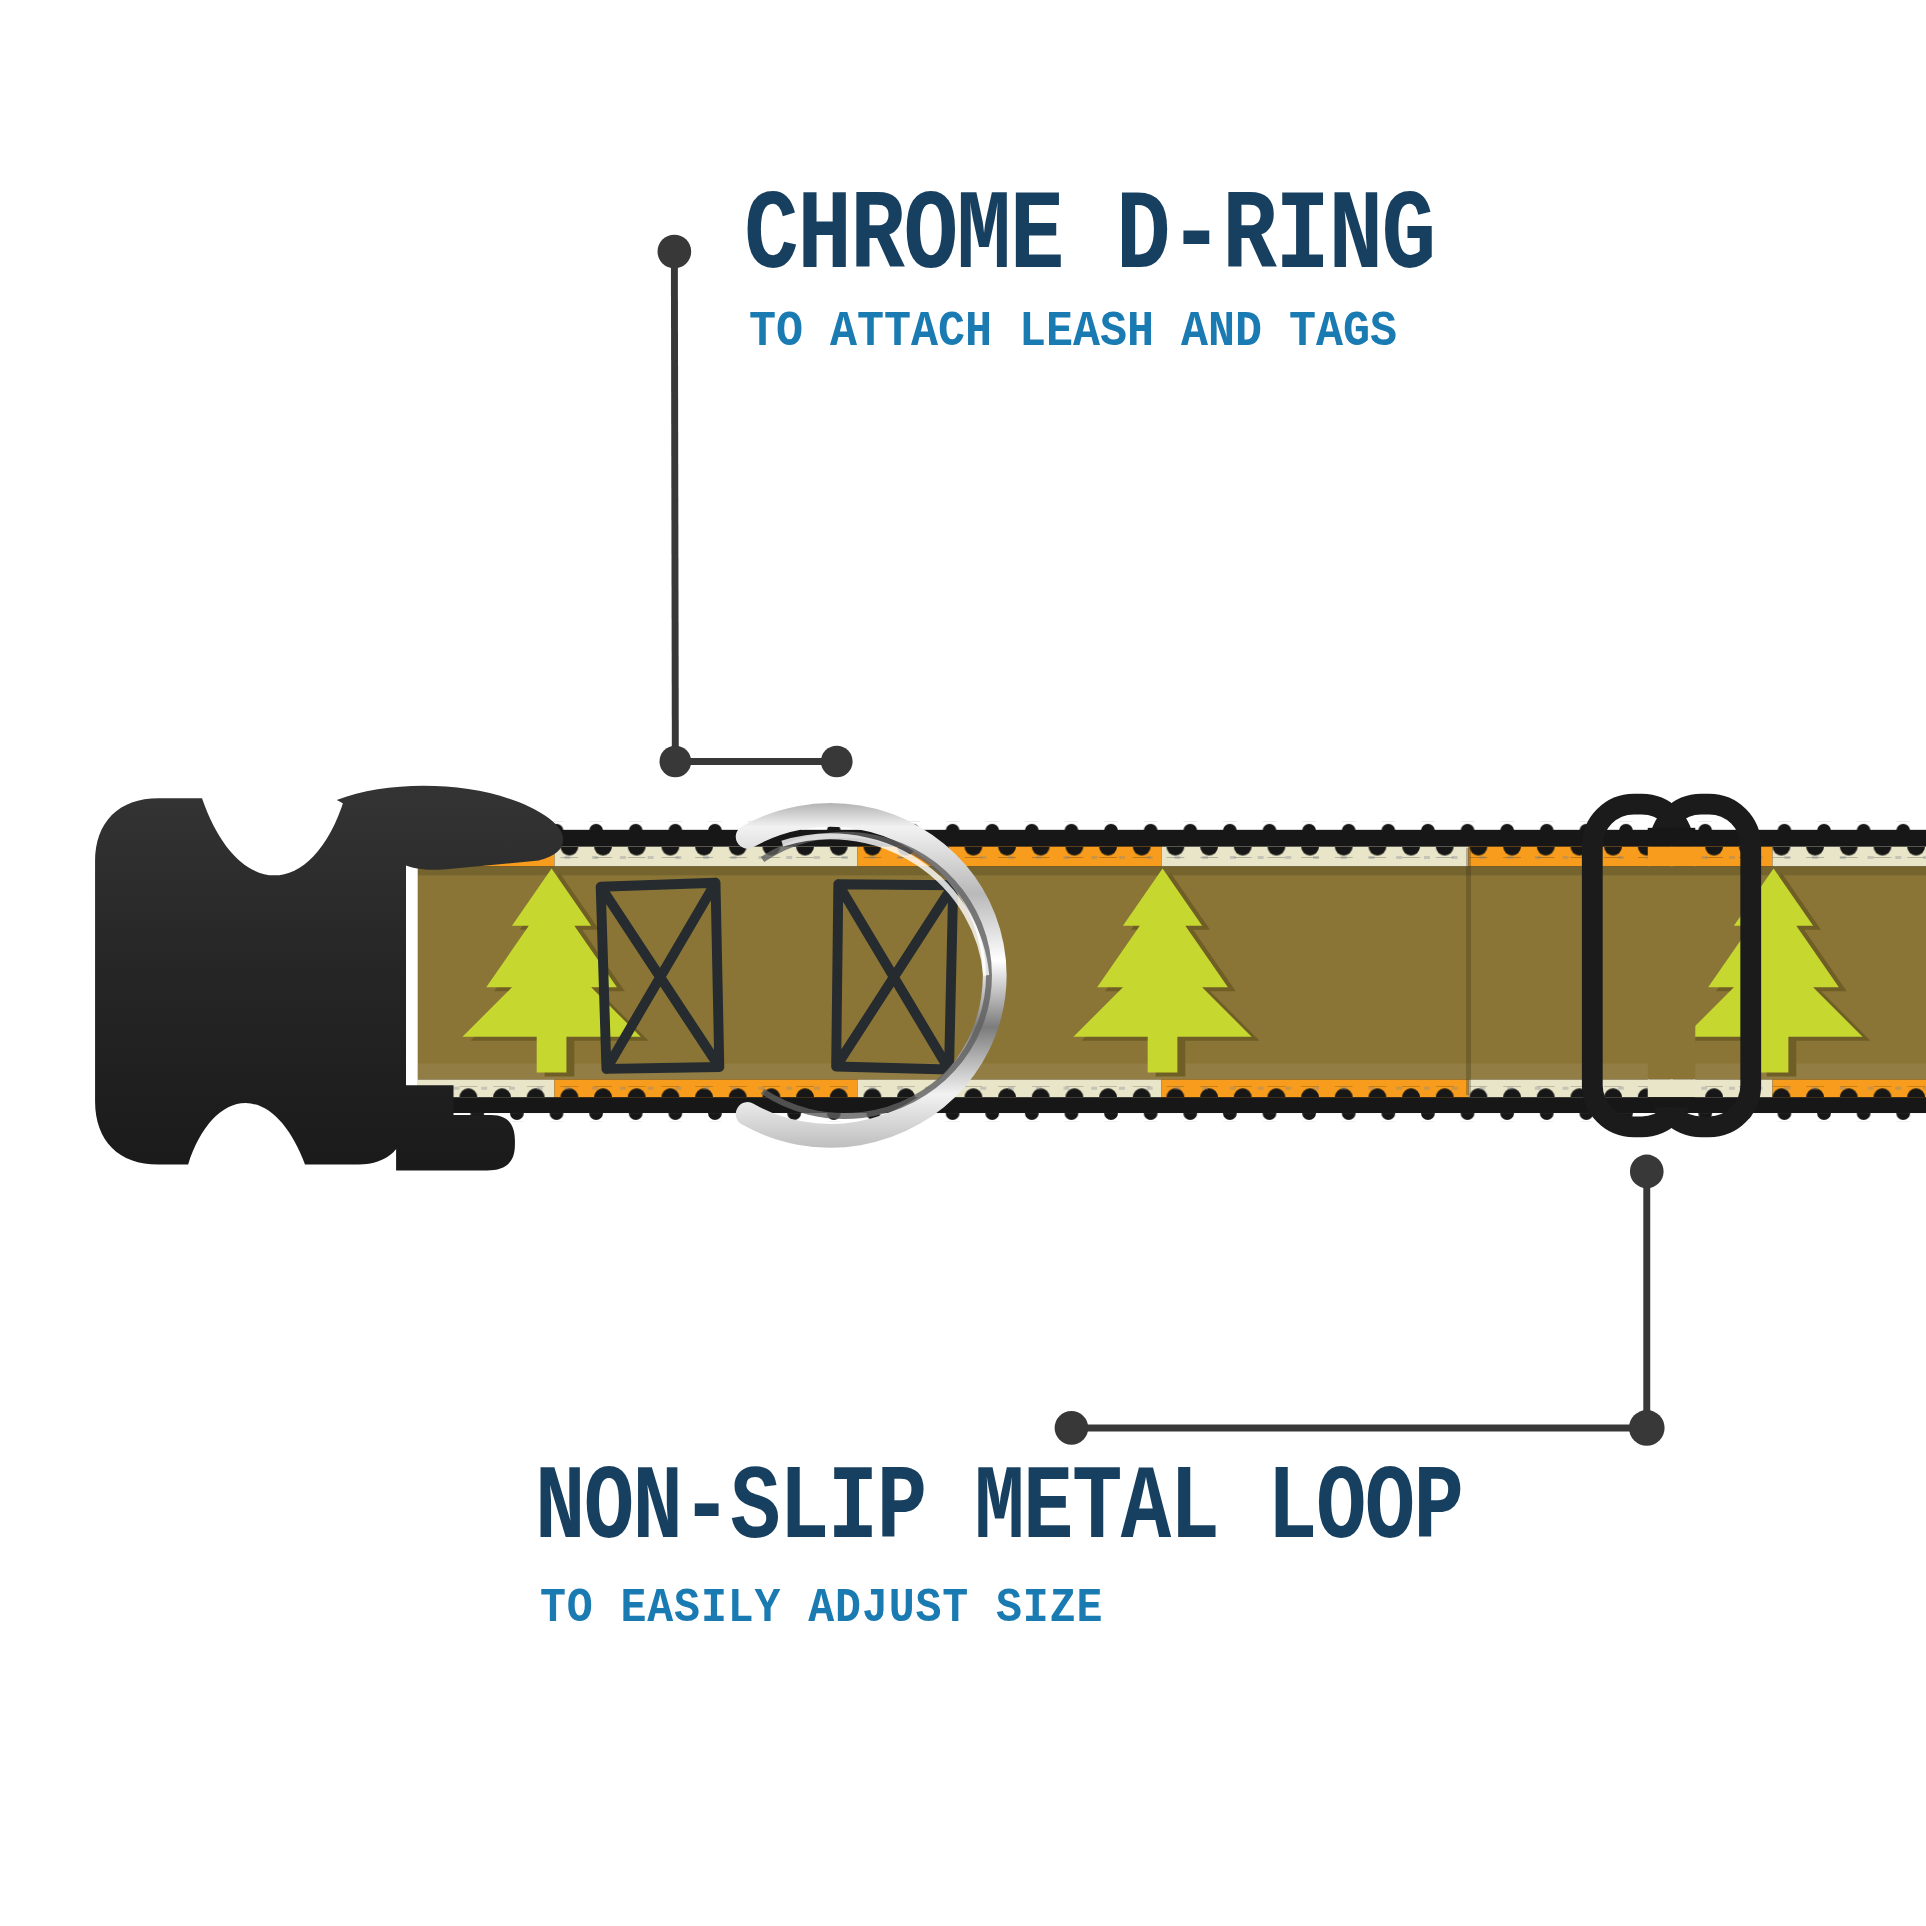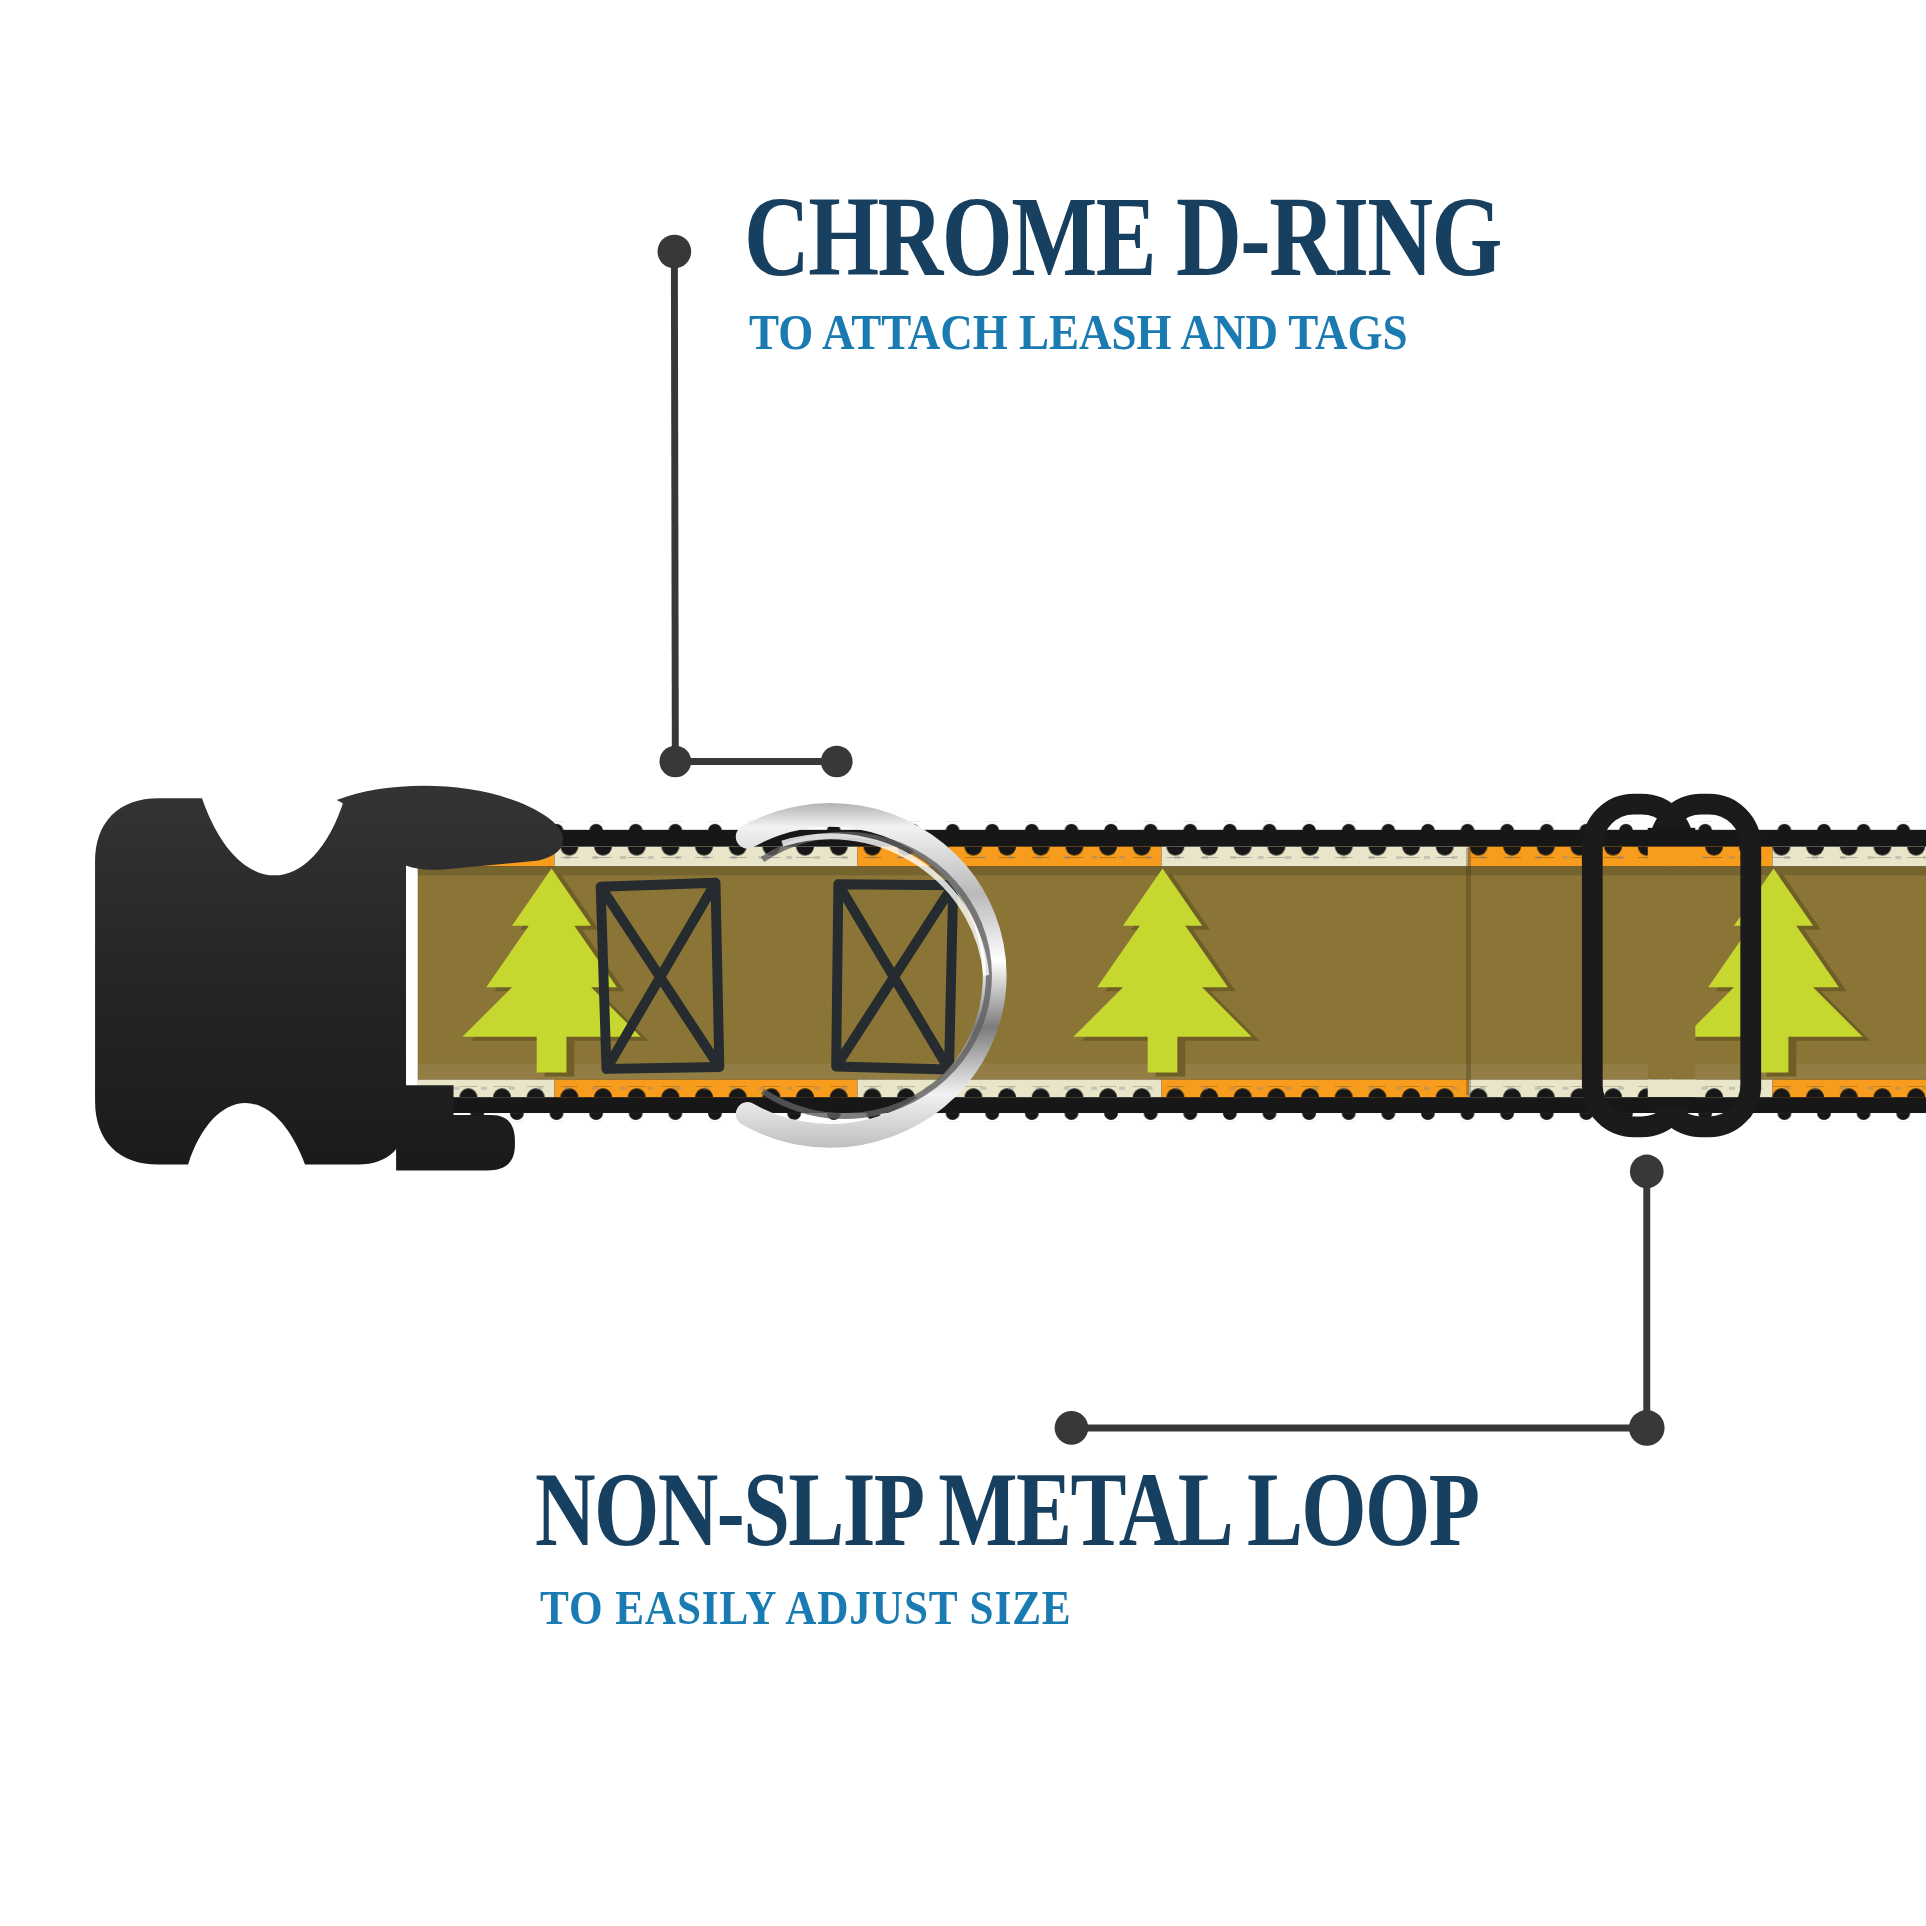--- a/index.html
+++ b/index.html
@@ -1,17 +1,17 @@
 <!DOCTYPE html>
 <html style="--background: #ffffff; --heading: #173f5f; --subheading: #1a7ab2; --callout: #383838; --webbing-olive: #8a7536; --webbing-orange: #f79c1c; --webbing-cream: #e9e5c9; --webbing-edge: #171717; --tree-green: #c6d830; --tree-shadow: #6f5f26; --box-ink: #252b2e; --buckle-dark: #262626; --slider-black: #1b1b1b; --chrome-light: #f2f2f2; --chrome-mid: #b9b9b9; --chrome-dark: #7c7c7c;"><head>
 <meta charset="utf-8">
 <style>
   html,body{margin:0;padding:0;background:#fff;}
   .scene{position:relative;width:1927px;height:1927px;overflow:hidden;
-         font-family:Liberation Serif, serif;background:var(--background,#fff);text-align:center;}
+         font-family:Liberation Mono, monospace;background:var(--background,#fff);text-align:center;}
   .scene svg{position:absolute;left:0;top:0;}
   .label{position:absolute;line-height:1;white-space:nowrap;font-weight:bold;
          transform-origin:left top;}
   .title-top{left:744px;top:180px;font-size:114px;letter-spacing:-2px;
              color:var(--heading);transform:scaleX(0.80);}
   .sub-top{left:749px;top:307px;font-size:50px;letter-spacing:0px;
            color:var(--subheading);transform:scaleX(0.90);}
   .title-bottom{left:535px;top:1457px;font-size:105px;letter-spacing:-2px;
                 color:var(--heading);transform:scaleX(0.80);}
   .sub-bottom{left:540px;top:1584px;font-size:48px;letter-spacing:1px;

